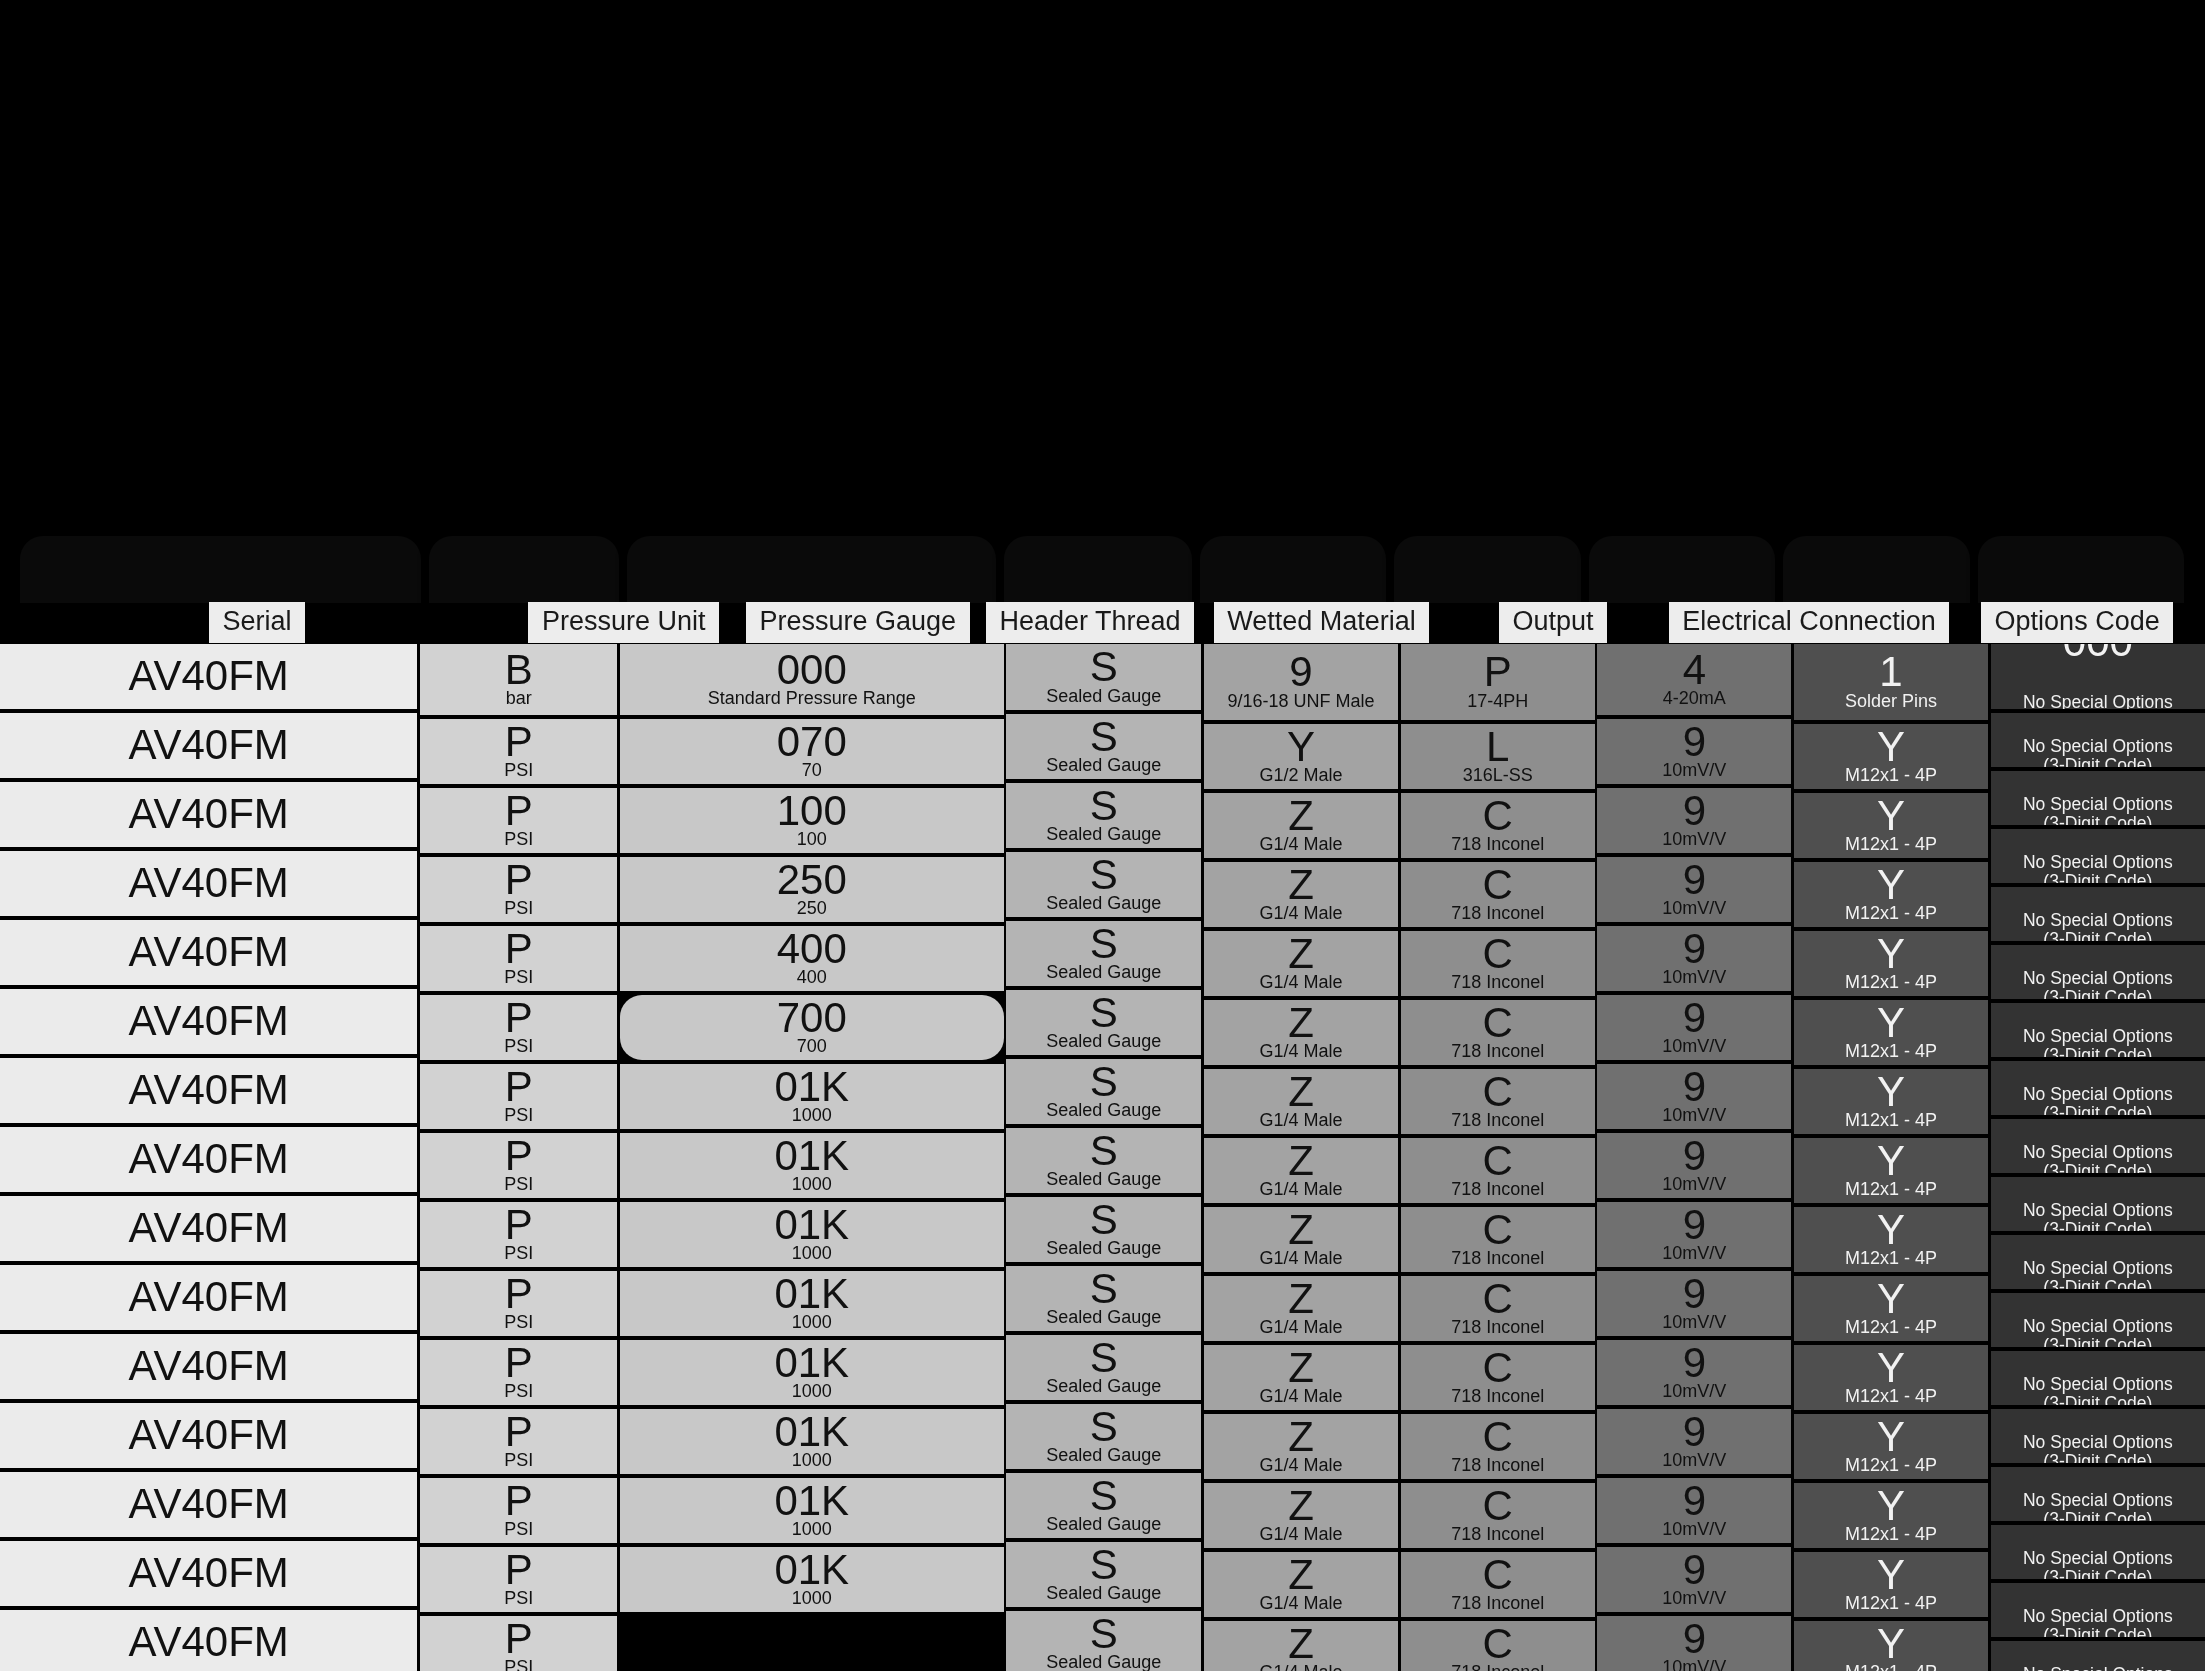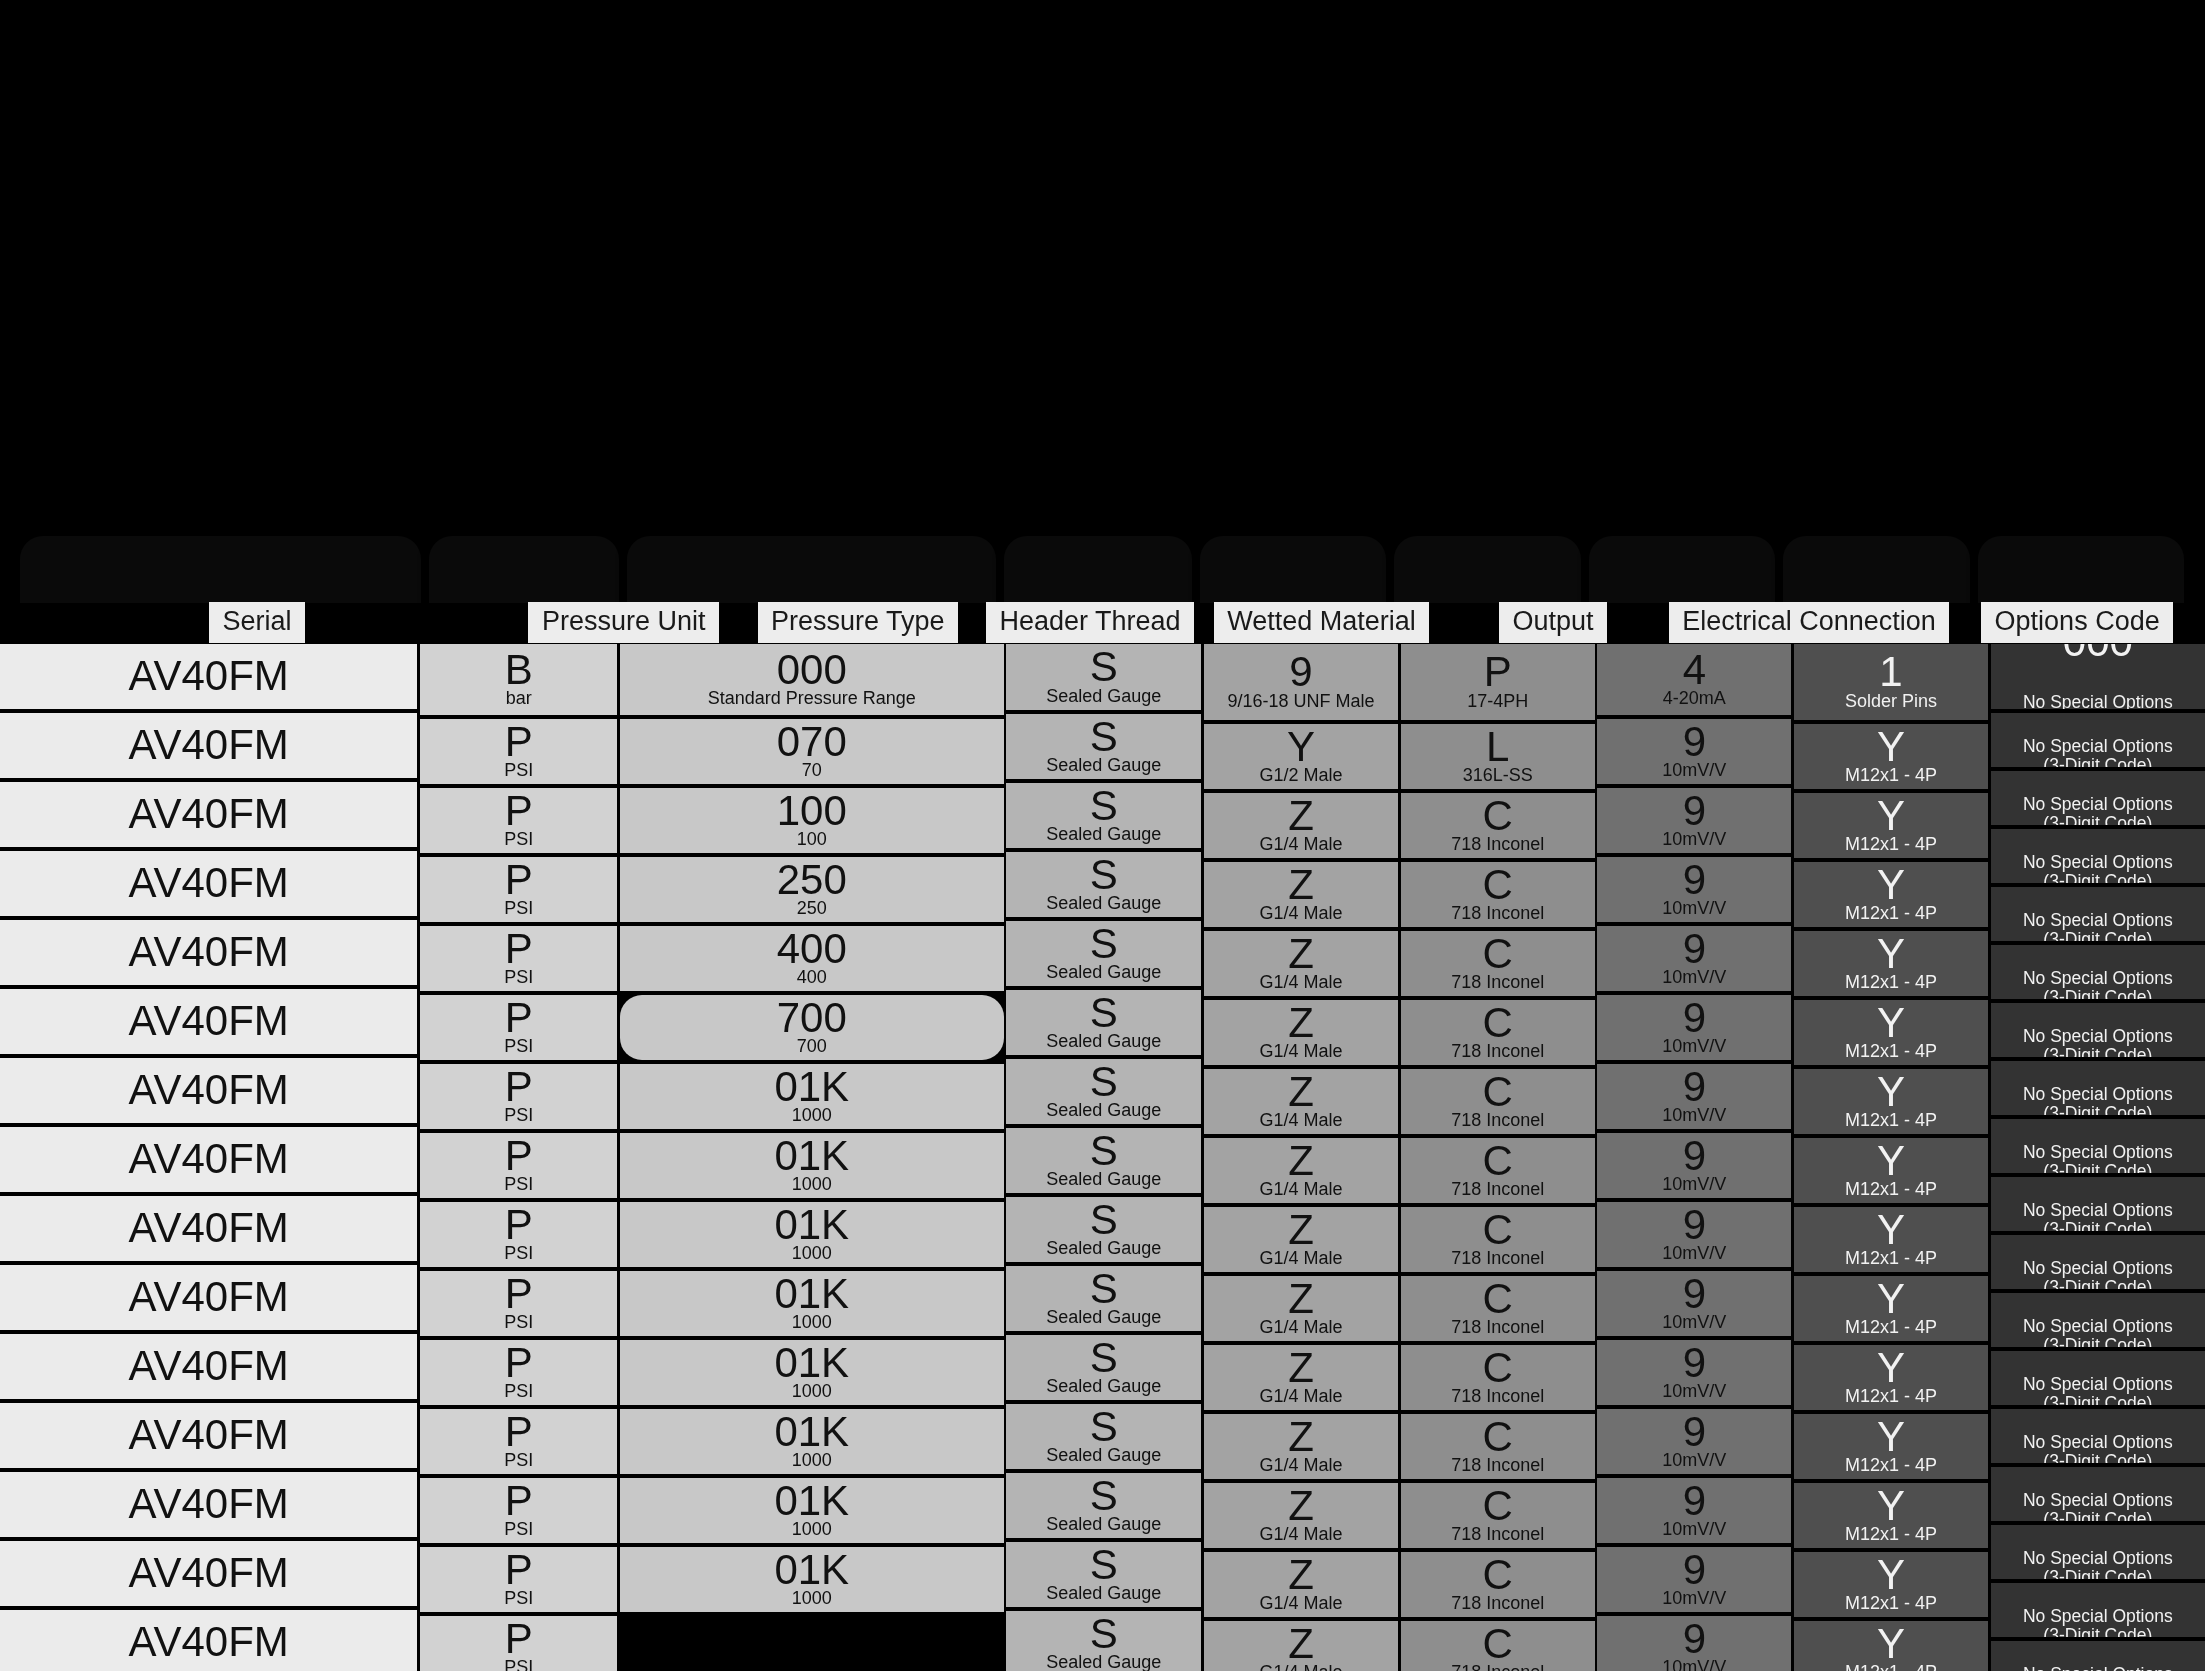--- a/index.html
+++ b/index.html
@@ -162,21 +162,21 @@
   <div class="header-row">
       <div class="header-col" style="flex: 370 0 0px; padding-left: 8px;">
         <div class="header-pill">Serial</div>
         <div class="header-tick"></div>
       </div>
       <div class="header-col" style="flex: 175 0 0px; justify-content: center;">
         <div class="header-pill">Pressure Unit</div>
         <div class="header-tick"></div>
       </div>
       <div class="header-col" style="flex: 173 0 0px;">
-        <div class="header-pill">Pressure Type</div>
+        <div class="header-pill">Pressure Gauge</div>
         <div class="header-tick"></div>
       </div>
       <div class="header-col" style="flex: 172 0 0px;">
         <div class="header-pill">Header Thread</div>
         <div class="header-tick"></div>
       </div>
       <div class="header-col" style="flex: 172 0 0px;">
         <div class="header-pill">Wetted Material</div>
         <div class="header-tick"></div>
       </div>

